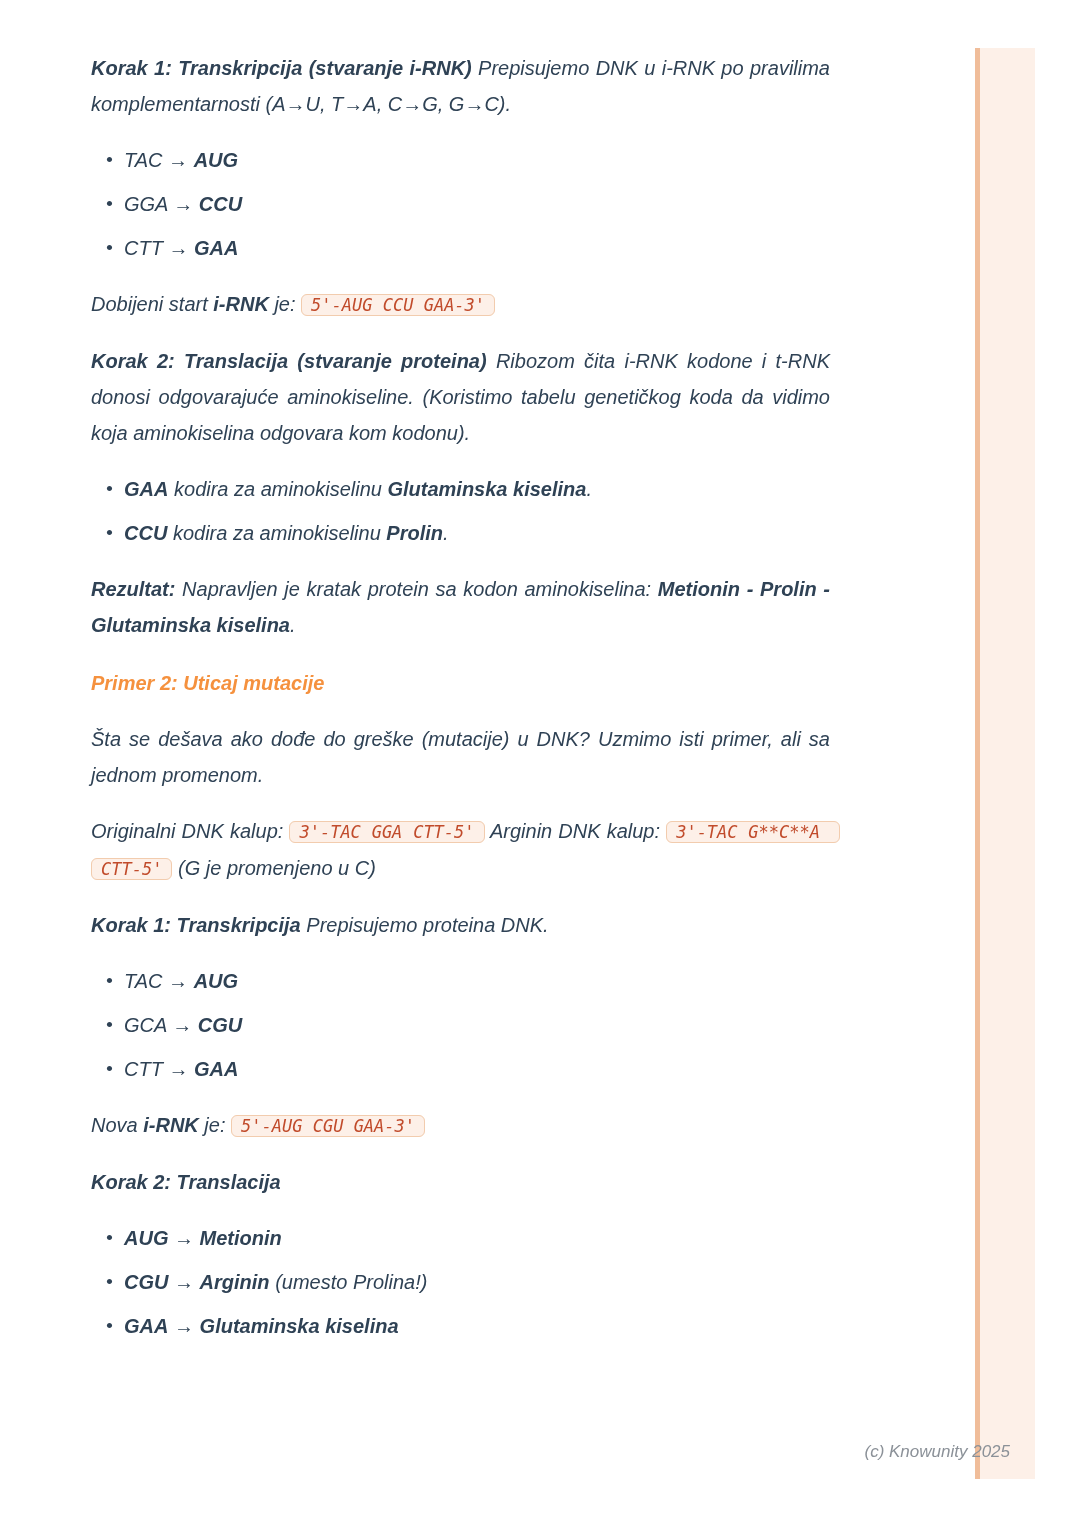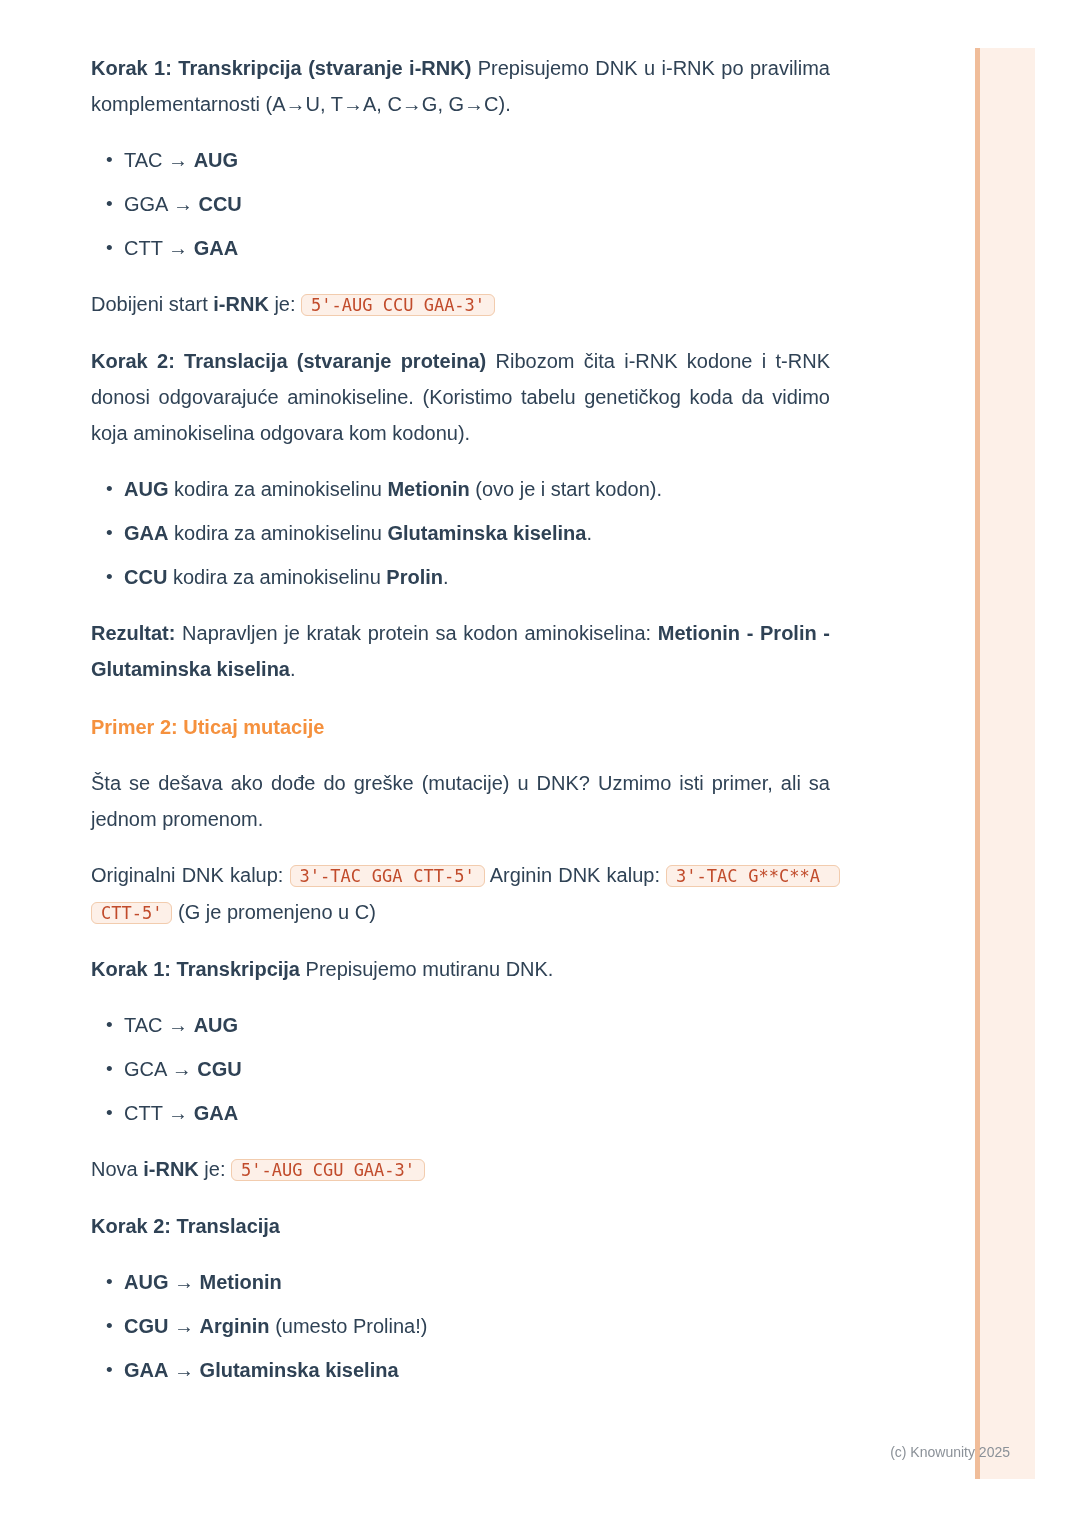--- a/index.html
+++ b/index.html
@@ -10,20 +10,21 @@
     height: 1528px;
     overflow: hidden;
     position: relative;
     font-family: "Liberation Sans", "DejaVu Sans", sans-serif;
   }
   .page {
     position: relative;
     width: 1080px;
     height: 1528px;
     background: #ffffff;
+    font-style: italic;
   }
   
   .edge-strip {
     position: absolute;
     left: 975px;
     top: 48px;
     width: 55px;
     height: 1431px;
     background: #fdf0e8;
     border-left: 5px solid #f0bd9a;
@@ -82,50 +83,49 @@
     white-space: pre-wrap;
     box-decoration-break: clone;
     -webkit-box-decoration-break: clone;
   }
   .copyright {
     position: absolute;
     top: 1443px;
     left: 0;
     width: 1010px;
     text-align: right;
-    font-size: 14px;
+    font-size: 17px;
     line-height: 18px;
     color: #8b9198;
     z-index: 2;
   }
 </style>
 </head>
 <body>
 
 <div class="page">
   <div class="edge-strip"></div>
   <main class="doc">
       <p><b>Korak 1: Transkripcija (stvaranje i-RNK)</b><span> Prepisujemo DNK u i-RNK po pravilima komplementarnosti (A→U, T→A, C→G, G→C).</span></p>
       <ul>
         <li><span>TAC → </span><b>AUG</b></li>
         <li><span>GGA → </span><b>CCU</b></li>
         <li><span>CTT → </span><b>GAA</b></li>
       </ul>
       <p><span>Dobijeni start </span><b>i-RNK</b><span> je: </span><code class="inline-code">5'-AUG CCU GAA-3'</code></p>
       <p><b>Korak 2: Translacija (stvaranje proteina)</b><span> Ribozom čita i-RNK kodone i t-RNK donosi odgovarajuće aminokiseline. (Koristimo tabelu genetičkog koda da vidimo koja aminokiselina odgovara kom kodonu).</span></p>
       <ul>
-        <li><b>AUG</b><span> kodira za aminokiselinu </span><b>Metionin</b><span> (ovo je i start kodon).</span></li>
         <li><b>GAA</b><span> kodira za aminokiselinu </span><b>Glutaminska kiselina</b><span>.</span></li>
         <li><b>CCU</b><span> kodira za aminokiselinu </span><b>Prolin</b><span>.</span></li>
       </ul>
       <p><b>Rezultat:</b><span> Napravljen je kratak protein sa kodon aminokiselina: </span><b>Metionin - Prolin - Glutaminska kiselina</b><span>.</span></p>
       <h2>Primer 2: Uticaj mutacije</h2>
       <p><span>Šta se dešava ako dođe do greške (mutacije) u DNK? Uzmimo isti primer, ali sa jednom promenom.</span></p>
       <p><span>Originalni DNK kalup: </span><code class="inline-code">3'-TAC GGA CTT-5'</code><span> Arginin DNK kalup: </span><code class="inline-code">3'-TAC G**C**A CTT-5'</code><span> (G je promenjeno u C)</span></p>
-      <p><b>Korak 1: Transkripcija</b><span> Prepisujemo mutiranu DNK.</span></p>
+      <p><b>Korak 1: Transkripcija</b><span> Prepisujemo proteina DNK.</span></p>
       <ul>
         <li><span>TAC → </span><b>AUG</b></li>
         <li><span>GCA → </span><b>CGU</b></li>
         <li><span>CTT → </span><b>GAA</b></li>
       </ul>
       <p><span>Nova </span><b>i-RNK</b><span> je: </span><code class="inline-code">5'-AUG CGU GAA-3'</code></p>
       <p><b>Korak 2: Translacija</b></p>
       <ul>
         <li><b>AUG</b><span> → </span><b>Metionin</b></li>
         <li><b>CGU</b><span> → </span><b>Arginin</b><span> (umesto Prolina!)</span></li>

